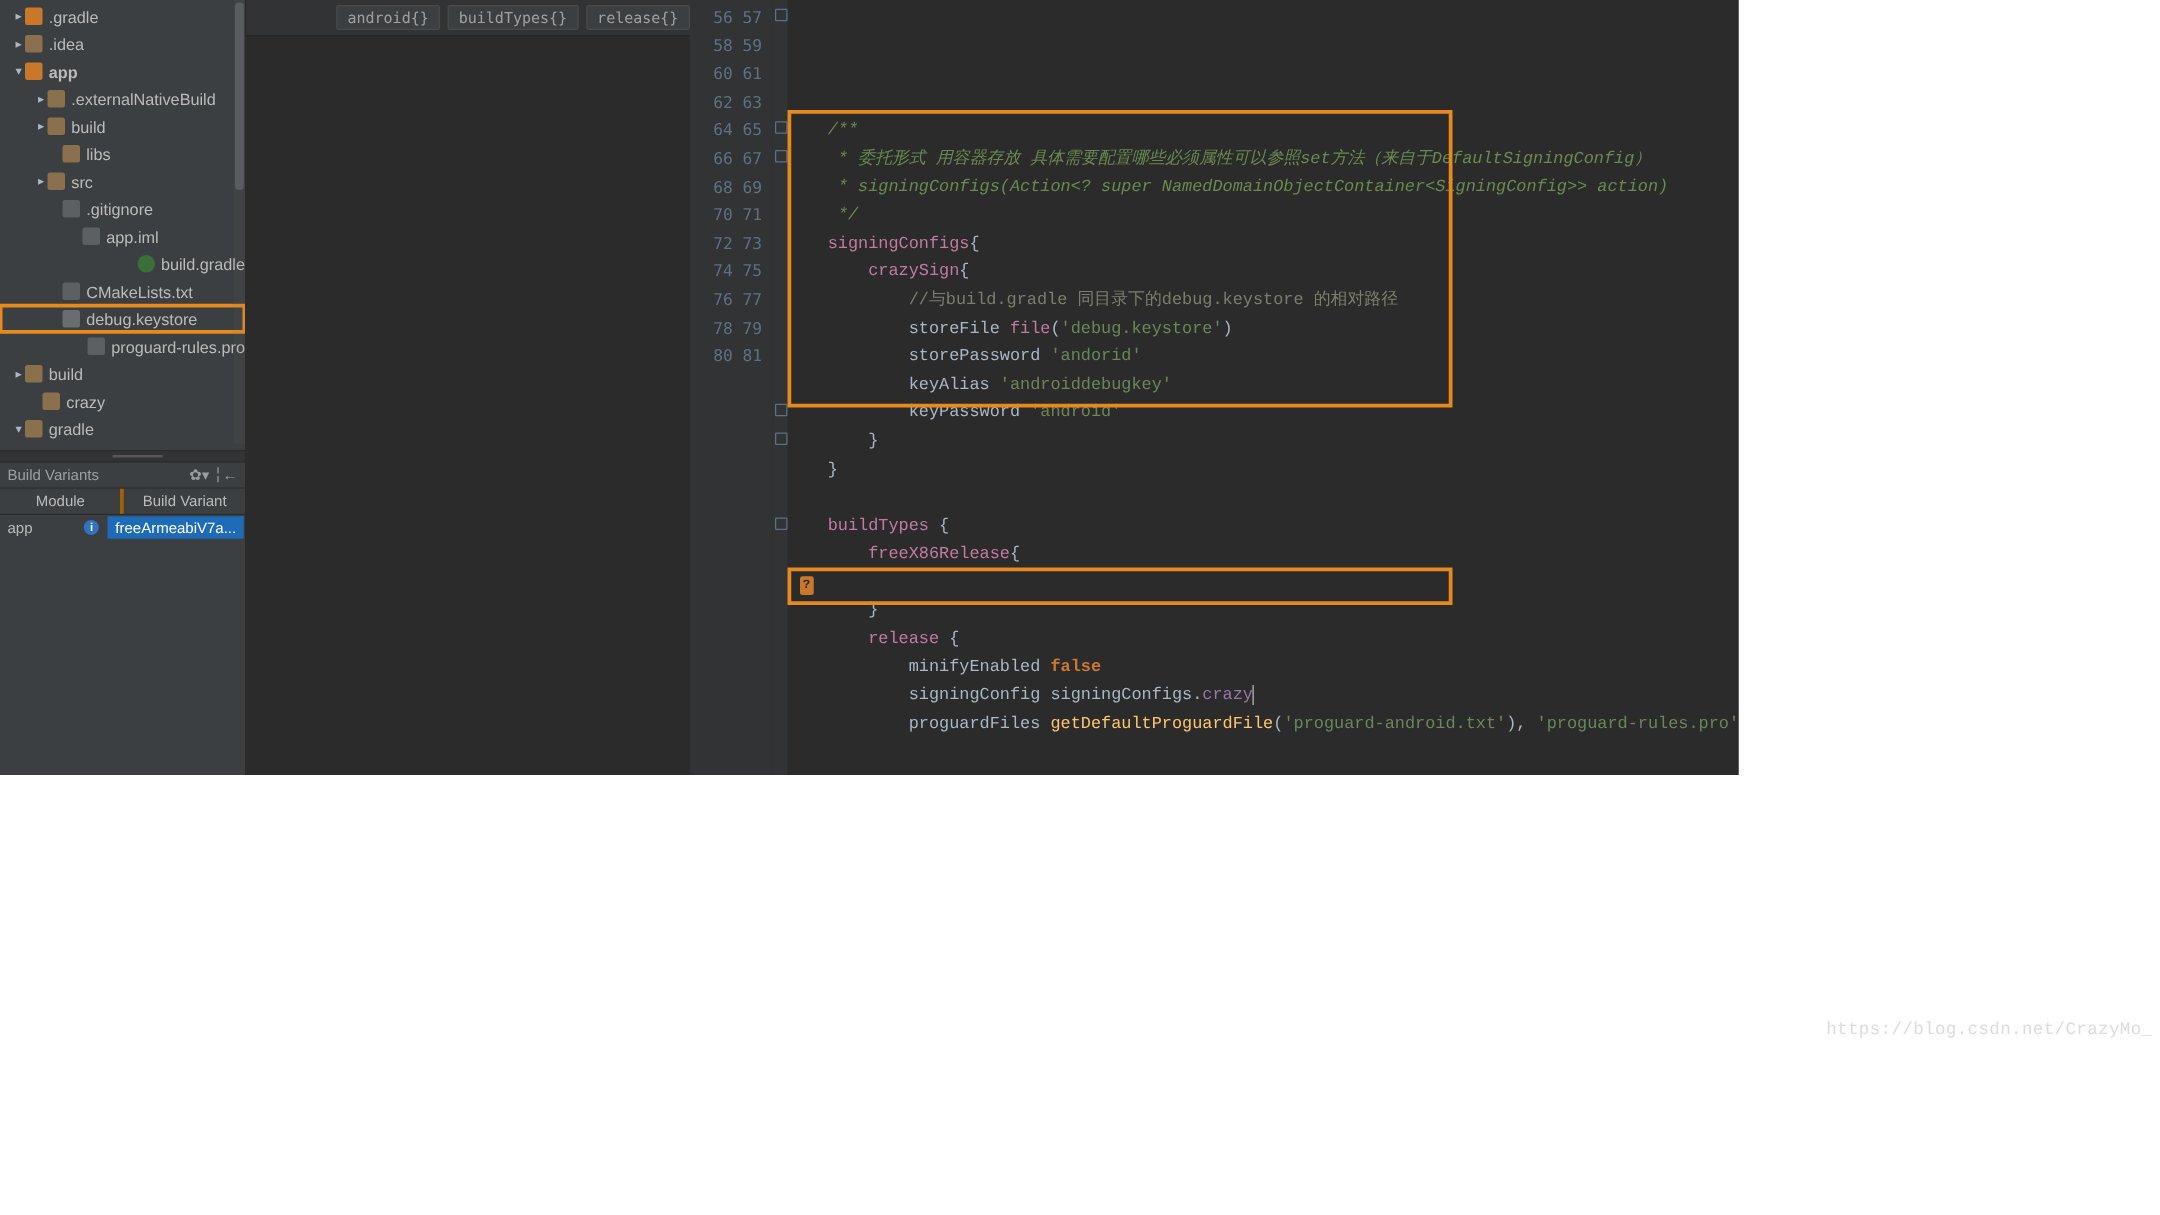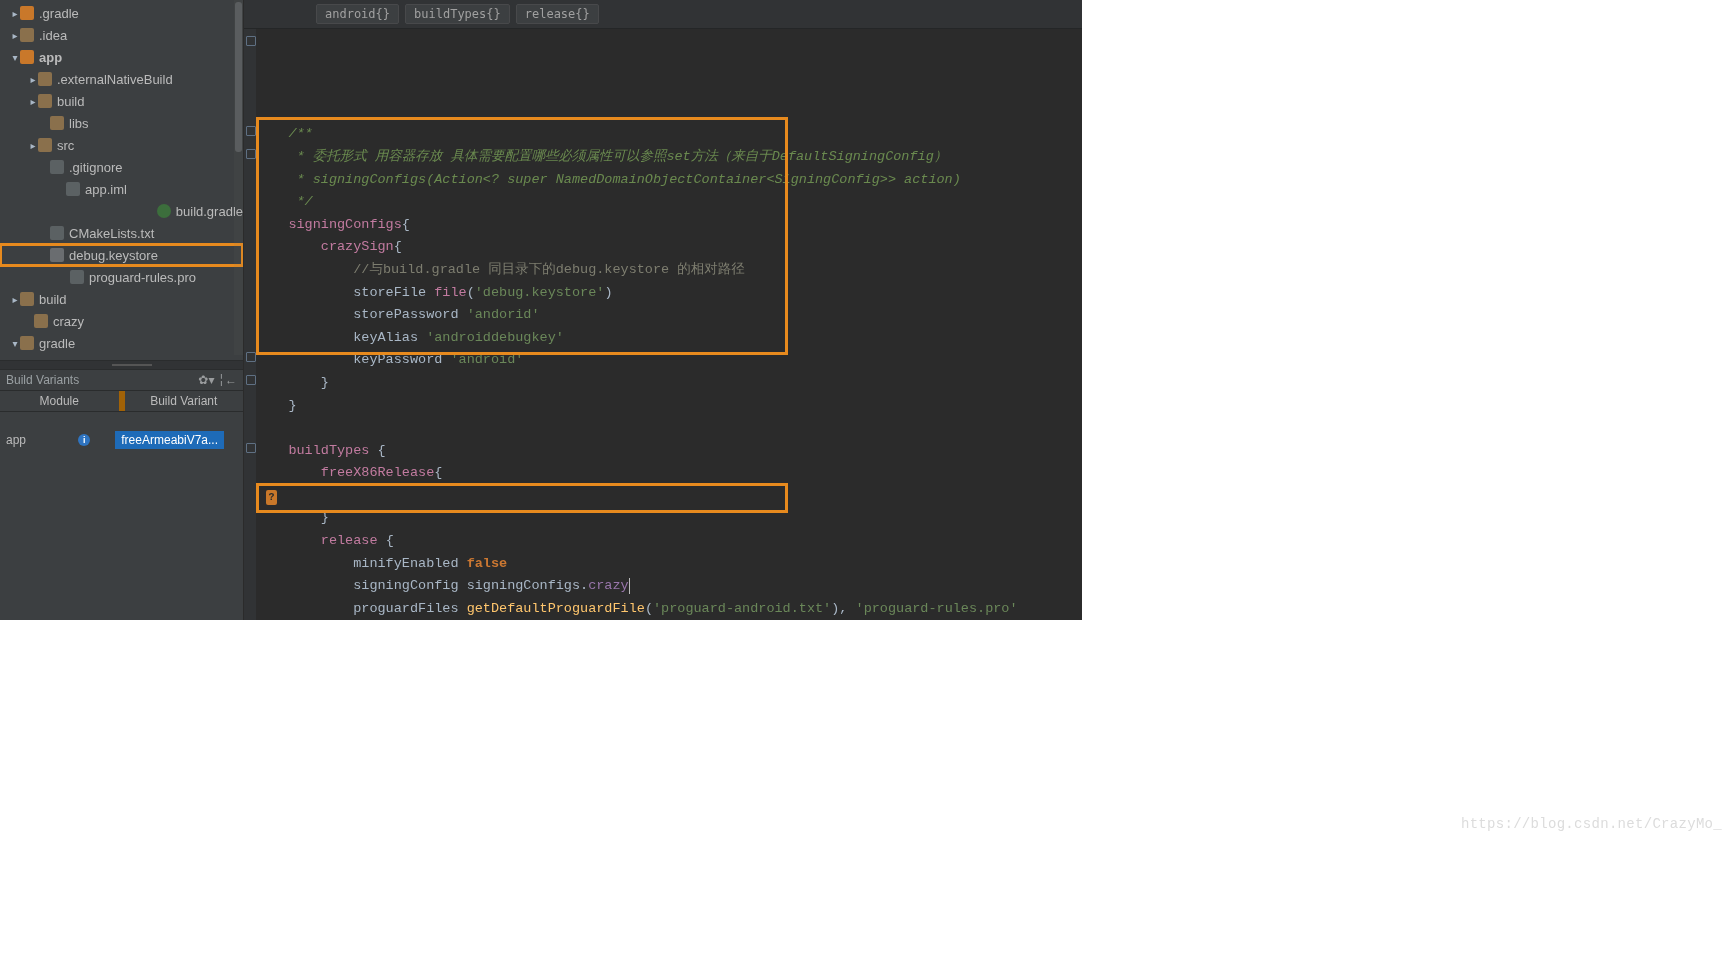--- a/index.html
+++ b/index.html
@@ -18,28 +18,28 @@
   .ic.gradle{background:#3c6e3c;border-radius:7px}
   .ic.key{background:#6a6d70}
   .highlight-file{outline:3px solid #e78a1e;outline-offset:-2px}
   .tree-bottom-divider{height:8px;background:#313335;border-top:1px solid #2a2c2d;border-bottom:1px solid #2a2c2d;position:relative}
   .tree-bottom-divider::after{content:"";position:absolute;left:46%;top:3px;width:40px;height:2px;background:#555}
   
   .bvpanel{flex:1;background:#3c3f41;font-size:12px}
   .bvtitle{height:20px;display:flex;align-items:center;justify-content:space-between;padding:0 6px;color:#9aa0a3;border-bottom:1px solid #2a2c2d}
   .bvhdr{display:flex;background:#3c3f41;border-bottom:1px solid #2a2c2d}
   .bvhdr>div{flex:1;text-align:center;padding:3px 0;color:#bbbbbb}
-  .bvhdr>div:first-child{border-right:6px solid #a16207}
+  .bvhdr>div:first-child{border-right:3px solid #a16207}
   .bvrow{display:flex}
   .bvrow .bvmod{flex:1;padding:3px 6px;color:#bbbbbb;display:flex;align-items:center;justify-content:space-between}
   .bvrow .bvvar{flex:1}
-  .bvvarbox{margin:19px;padding:2px 6px;background:#1e6bb8;color:#ffffff;display:flex;align-items:flex-end;justify-content:space-between}
+  .bvvarbox{margin:1px;padding:2px 6px;background:#1e6bb8;color:#ffffff;display:flex;align-items:flex-end;justify-content:space-between}
   .infoic{display:inline-block;width:12px;height:12px;border-radius:6px;background:#2f74c0;color:#fff;font-size:9px;line-height:12px;text-align:center;font-weight:bold}
   
-  .editor{flex:1;display:flex;flex-direction:column;background:#2b2b2b;position:relative}
+  .editor{flex:1;display:flex;background:#2b2b2b;position:relative}
   .crumbs{height:28px;display:flex;align-items:center;background:#313335;border-bottom:1px solid #242627;padding-left:72px;gap:6px}
   .crumb{background:#3c3f41;color:#a0a0a0;padding:2px 8px;border:1px solid #48494b;border-radius:2px;font-family:Consolas,monospace;font-size:12px}
   .codewrap{flex:1;display:flex;position:relative;overflow:hidden}
   .gutter{width:58px;background:#313335;color:#5f7083;text-align:right;padding:4px 8px 0 0;font-family:Consolas,monospace;font-size:13px;line-height:22.6px}
   .foldbar{width:12px;background:#313335;position:relative}
   .foldmark{position:absolute;left:2px;width:8px;height:8px;border:1px solid #5f7083;border-radius:1px}
   .code{flex:1;font-family:Consolas,"Courier New",monospace;font-size:13.5px;line-height:22.6px;padding-top:4px;white-space:pre;color:#a9b7c6;position:relative}
   .c-cmt{color:#6a8a4f;font-style:italic}
   .c-fn{color:#c27ba0}
   .c-str{color:#6a8759}
@@ -174,20 +174,47 @@
     </div>
   </div>
 
   <div class="editor">
     <div class="crumbs" id="crumbs">
         <span class="crumb">android{}</span>
         <span class="crumb">buildTypes{}</span>
         <span class="crumb">release{}</span>
       </div>
     <div class="codewrap">
+      <div class="gutter" id="gutter">56
+57
+58
+59
+60
+61
+62
+63
+64
+65
+66
+67
+68
+69
+70
+71
+72
+73
+74
+75
+76
+77
+78
+79
+80
+81
+</div>
       <div class="foldbar" id="foldbar">
           <div class="foldmark" style="top: 7px;"></div>
           <div class="foldmark" style="top: 97.4px;"></div>
           <div class="foldmark" style="top: 120px;"></div>
           <div class="foldmark" style="top: 323.4px;"></div>
           <div class="foldmark" style="top: 346px;"></div>
           <div class="foldmark" style="top: 413.8px;"></div>
         </div>
       <div class="code" id="code">
         

